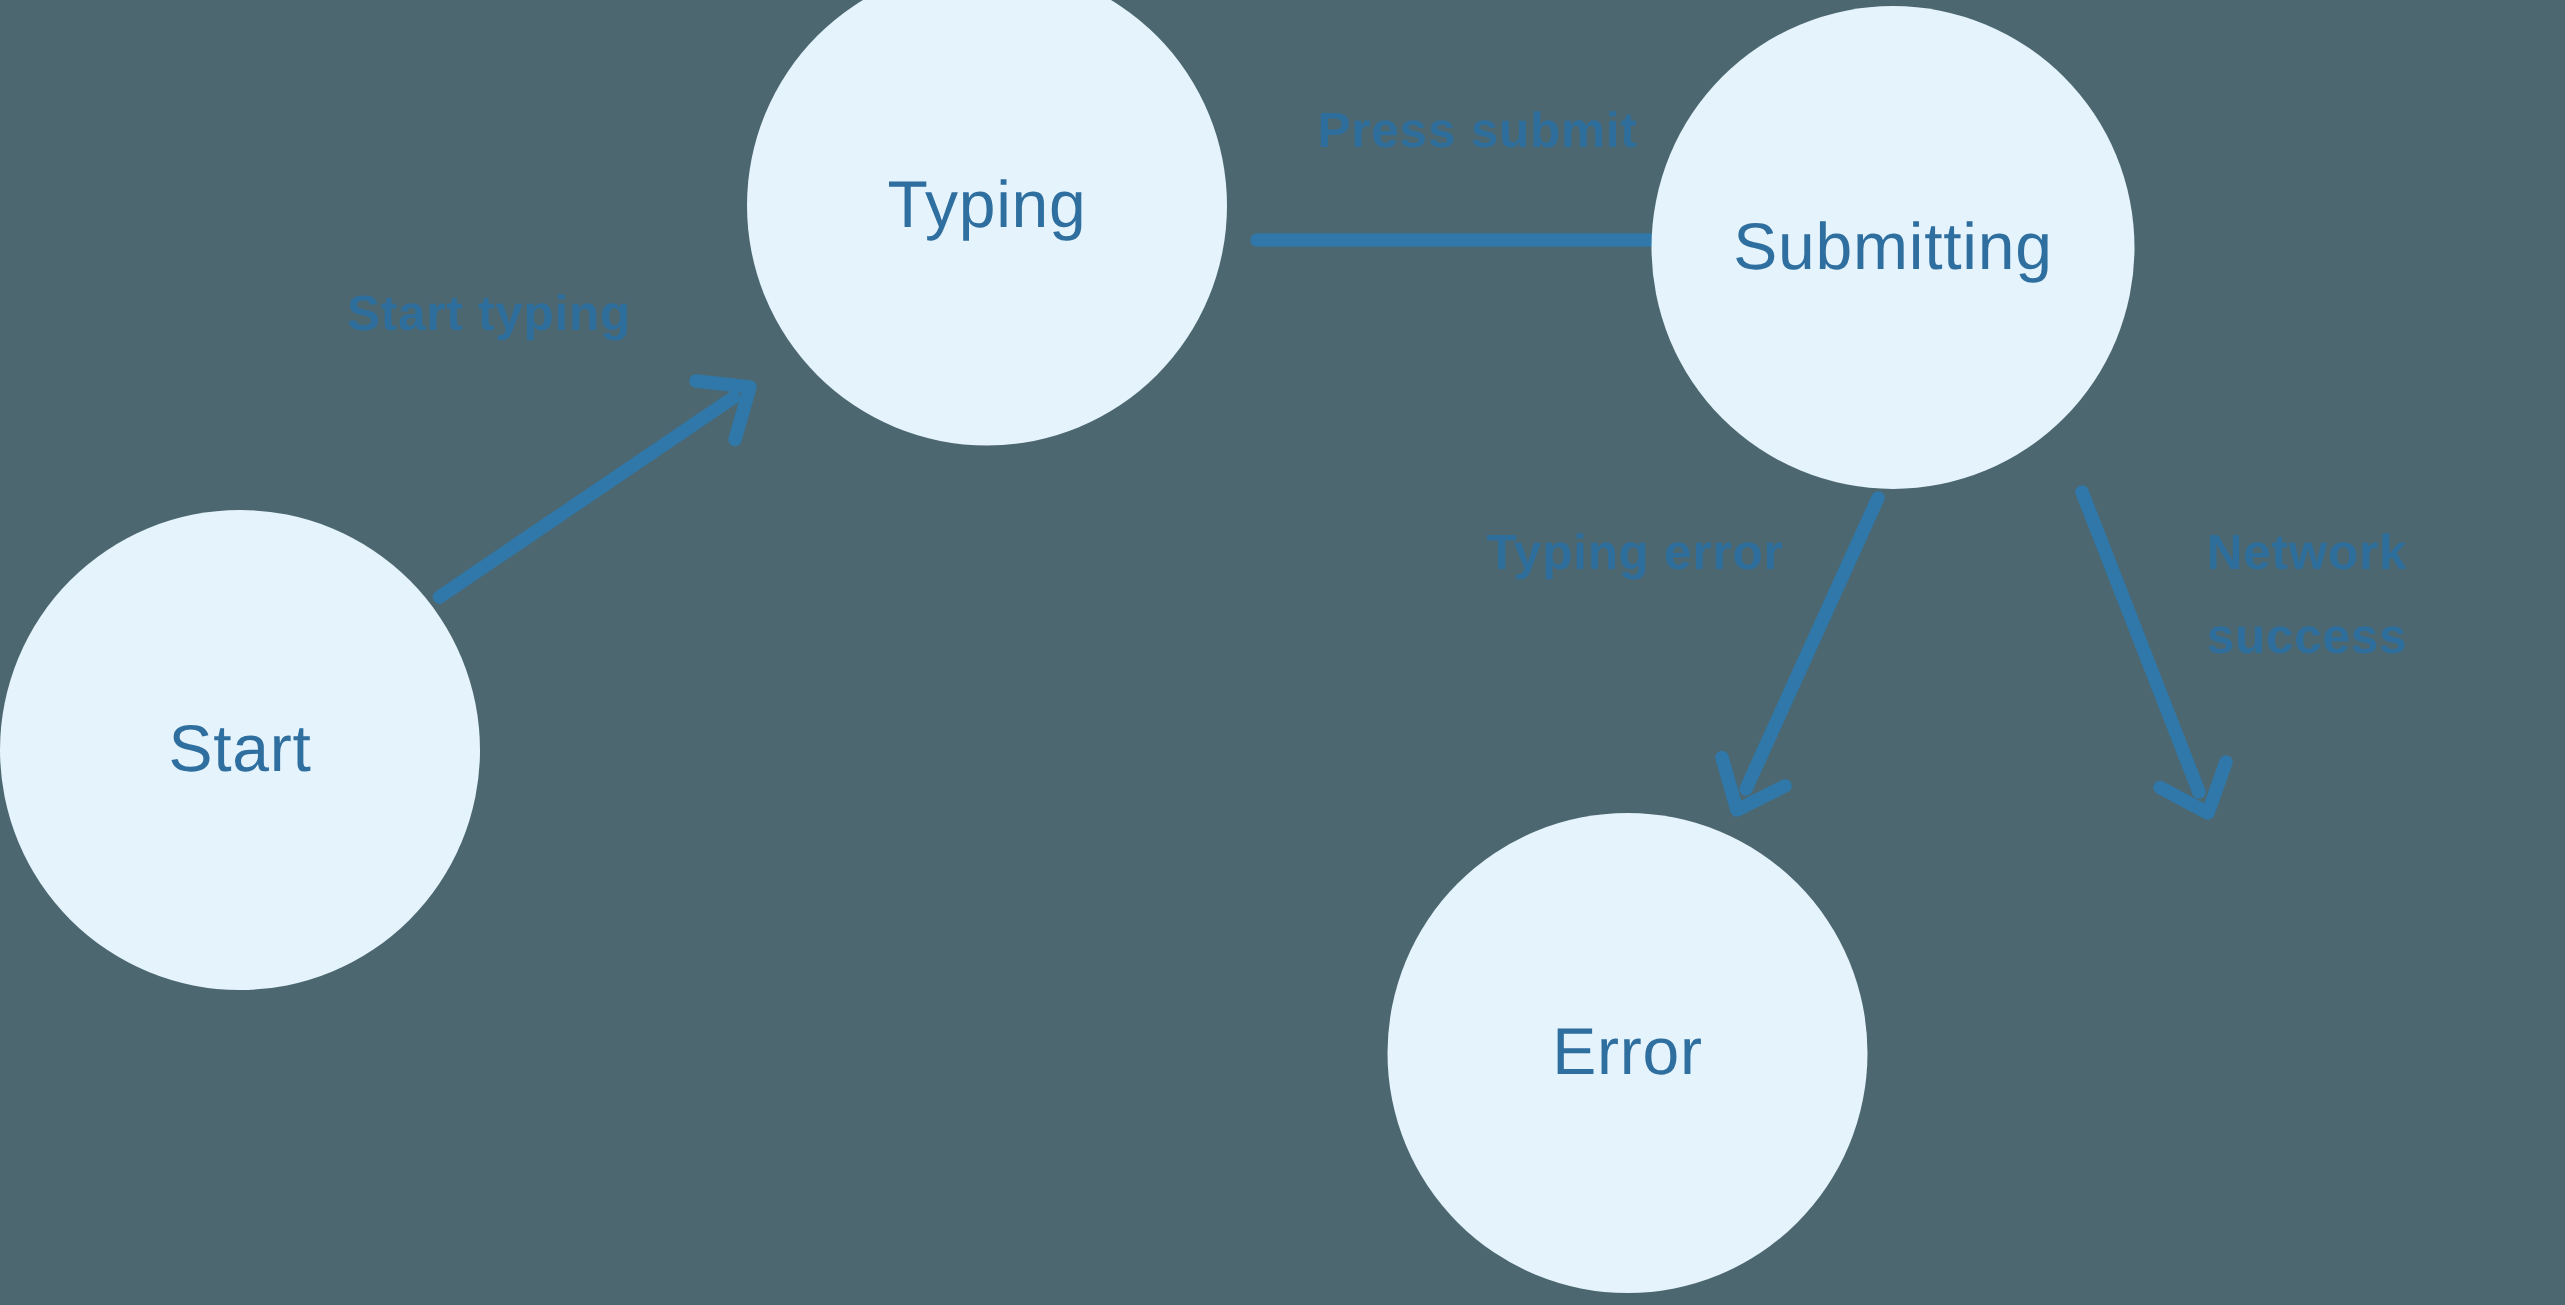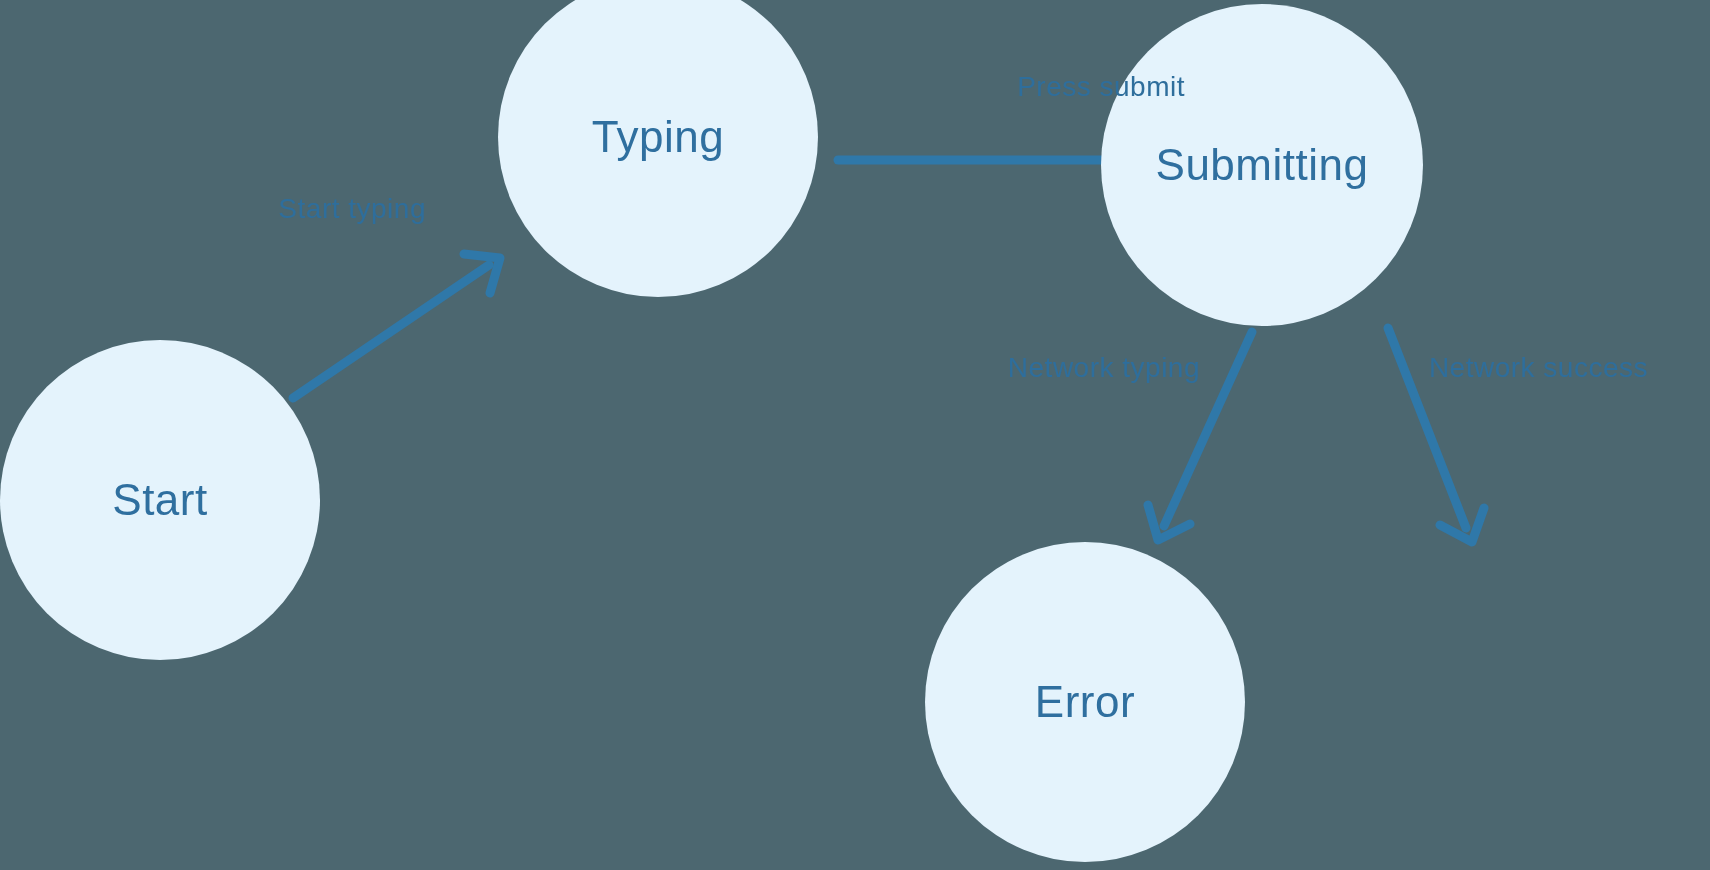--- a/index.html
+++ b/index.html
@@ -48,25 +48,25 @@
   .state-label {
     color: var(--state-text);
     font-size: 44px;
     font-weight: 500;
     letter-spacing: 0.5px;
     white-space: nowrap;
   }
   .edge-label {
     position: absolute;
     color: var(--transition-label);
-    font-size: 28px;
-    font-weight: 400;
+    font-size: 33px;
+    font-weight: 700;
     line-height: 56px;
     letter-spacing: 0.5px;
-    text-align: right;
+    text-align: center;
   }
   #label-start-typing   { left: 226px;  top: 181px; width: 200px; }
   #label-press-submit   { left: 785px;  top: 59px;  width: 400px; }
   #label-network-error  { left: 980px;  top: 340px; width: 220px; }
   #label-network-success{ left: 1428px; top: 340px; width: 220px; }
   #state-empty      { left: 0px;    top: 340px; }
   #state-typing     { left: 498px;  top: -23px; }
   #state-submitting { left: 1101px; top: 4px; width: 322px; height: 322px; }
   #state-error      { left: 925px;  top: 542px; }
   #state-success    { left: 1388px; top: 545px; }
@@ -109,17 +109,17 @@
 
   <div class="state" id="state-error">
     <span class="state-label">Error</span>
   </div>
 
 
   <div class="edge-label" id="label-start-typing">Start typing</div>
 
   <div class="edge-label" id="label-press-submit">Press submit</div>
 
-  <div class="edge-label" id="label-network-error">Network typing</div>
+  <div class="edge-label" id="label-network-error">Typing error</div>
 
   <div class="edge-label" id="label-network-success">Network success</div>
 
 </div>
 
 </body></html>

